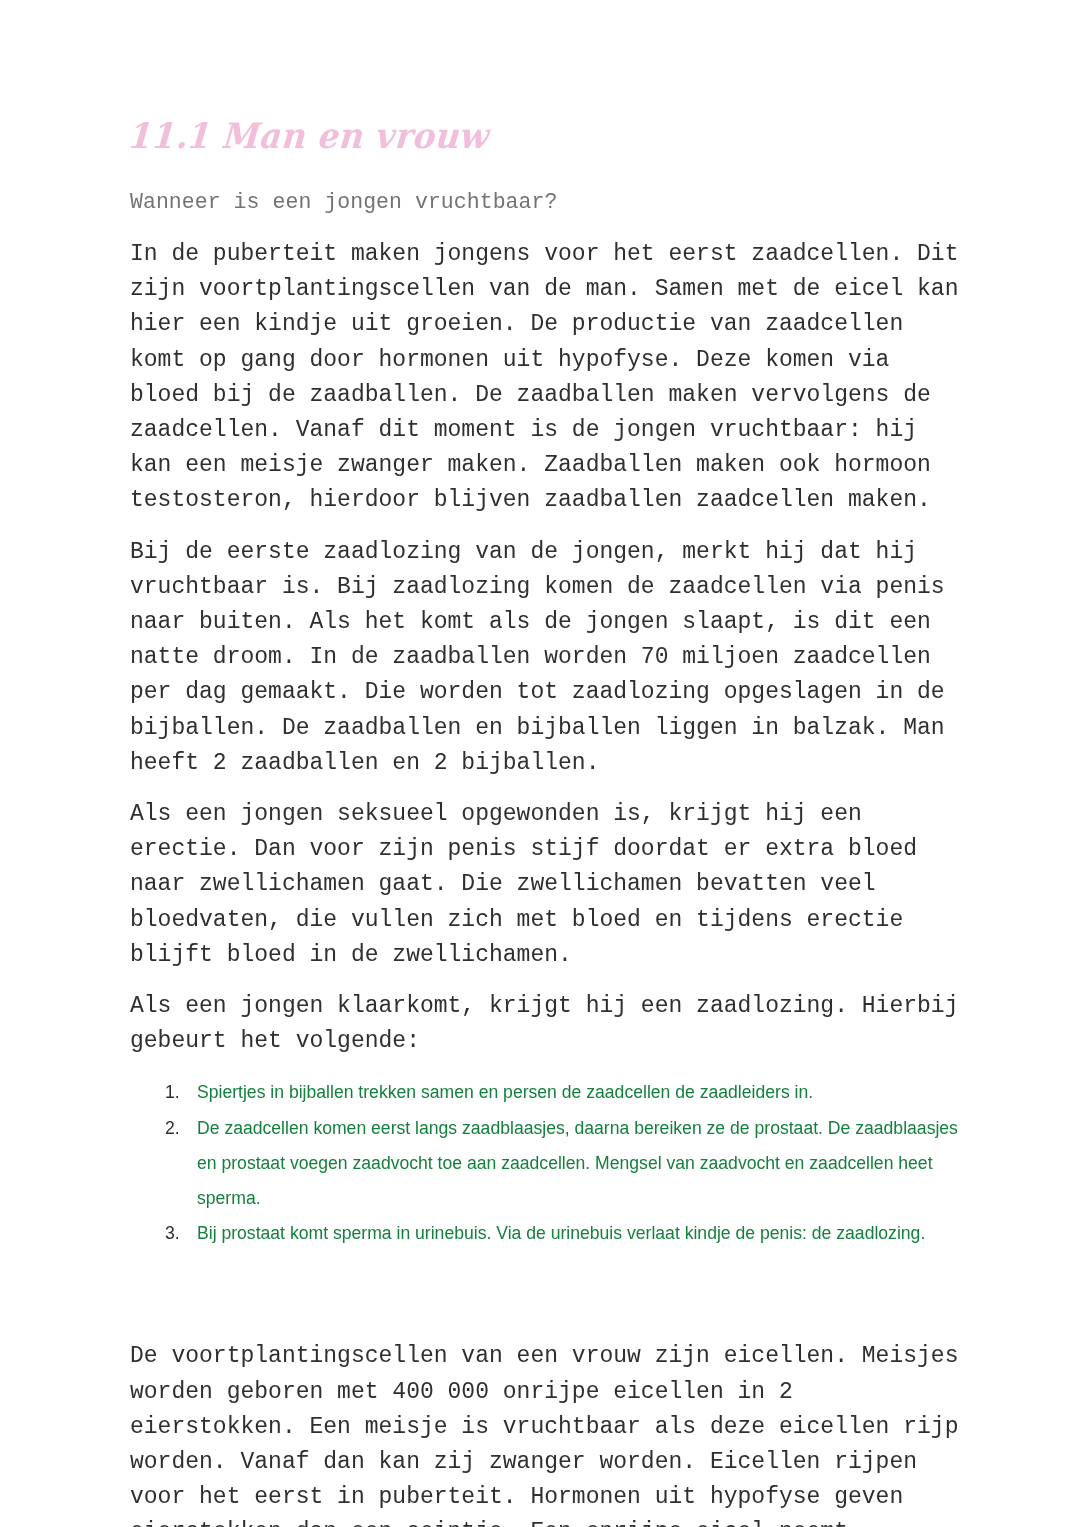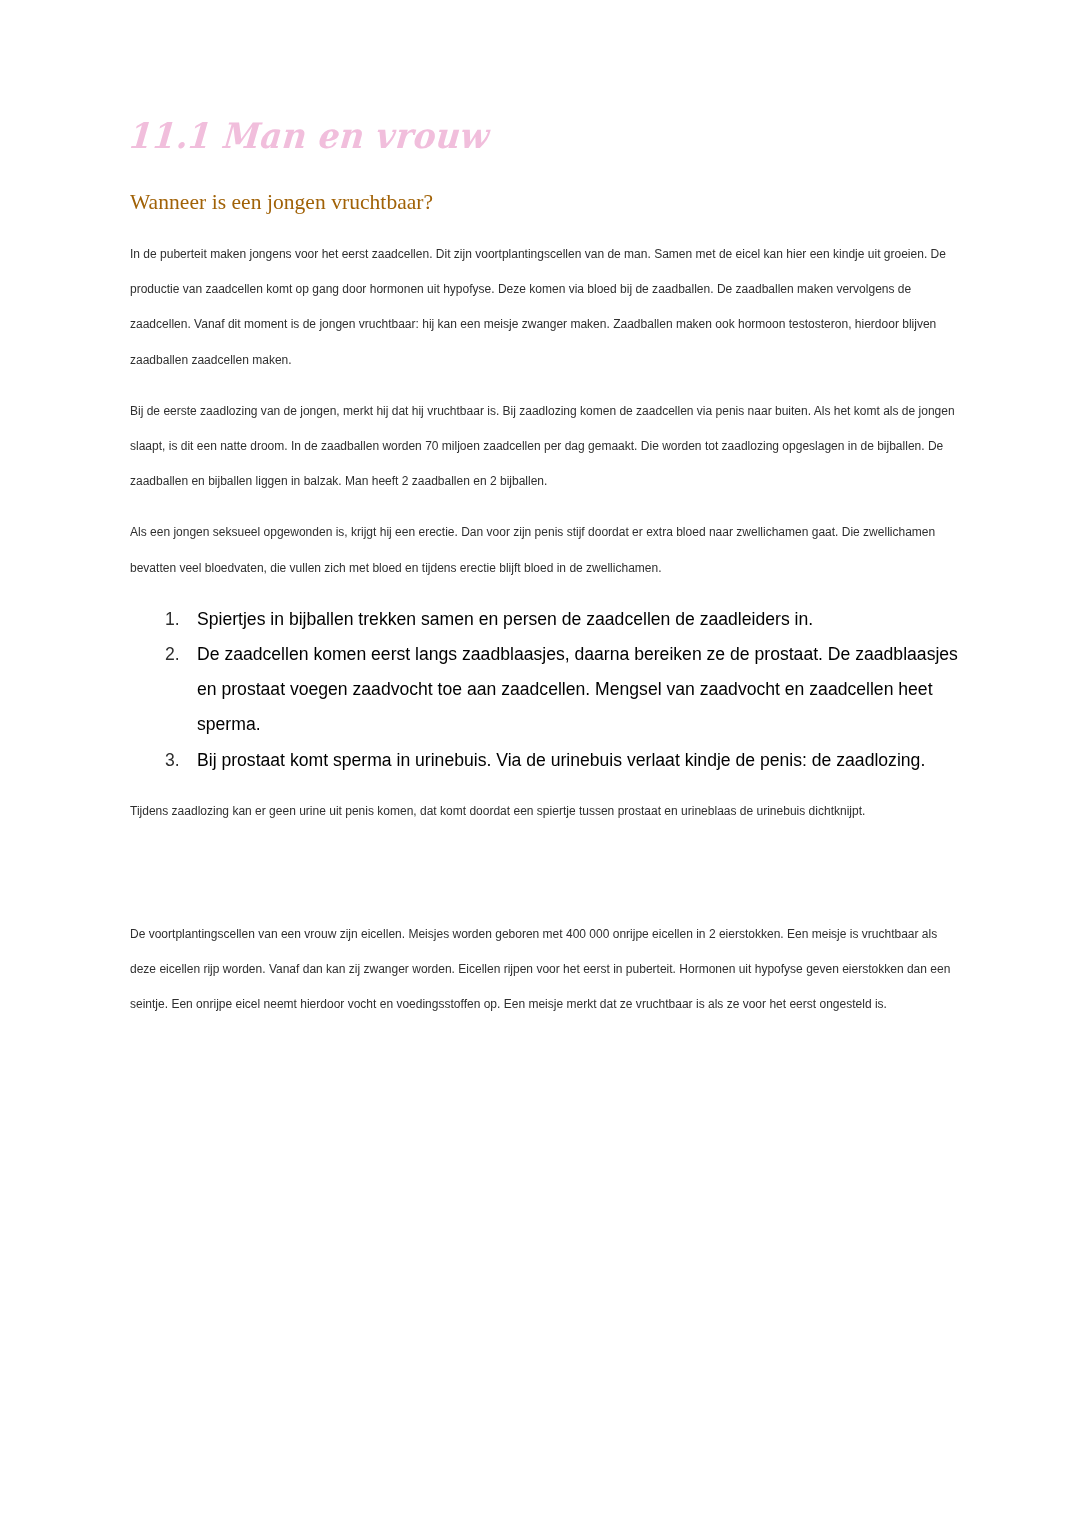--- a/index.html
+++ b/index.html
@@ -45,57 +45,58 @@
     color: #f1bedc;
     line-height: 1.12;
     margin: 0 0 34px 0;
     transform: skewX(-6deg) scaleY(1.06);
     transform-origin: left center;
     white-space: nowrap;
   }
 
   
   .section-heading {
-    font-family: Liberation Serif, serif;
+    font-family: Liberation Mono, monospace;
     font-size: 21.5px;
     font-weight: 400;
-    color: #a16207;
+    color: #737373;
     line-height: 1.3;
     margin: 0 0 20px 0;
     letter-spacing: 0.05px;
   }
   .section-heading.second {
     margin-top: 0;
   }
 
   
   .para {
-    font-size: 12px;
+    font-size: 23px;
     font-weight: 400;
     color: #2f2f2f;
     line-height: 35.2px;
     margin: 0 0 16px 0;
     letter-spacing: 0.005px;
     text-align: left;
+    font-family: Liberation Mono, monospace;
   }
   .para.last-in-block {
     margin-bottom: 16px;
   }
 
   
   ol.steps {
     margin: 4px 0 16px 0;
     padding: 0 0 0 67px;
     list-style: none;
     counter-reset: stepnum;
   }
   ol.steps > li {
     position: relative;
     font-size: 17.6px;
-    color: #000000;
+    color: #15803d;
     line-height: 35.2px;
     margin: 0 0 0 0;
     padding: 0 0 0 0;
     counter-increment: stepnum;
   }
   ol.steps > li::before {
     content: counter(stepnum) ".";
     position: absolute;
     left: -32px;
     top: 0;
@@ -124,28 +125,28 @@
     <div class="block">
 
       <h2 class="section-heading">Wanneer is een jongen vruchtbaar?</h2>
 
       <p class="para">In de puberteit maken jongens voor het eerst zaadcellen. Dit zijn voortplantingscellen van de man. Samen met de eicel kan hier een kindje uit groeien. De productie van zaadcellen komt op gang door hormonen uit hypofyse. Deze komen via bloed bij de zaadballen. De zaadballen maken vervolgens de zaadcellen. Vanaf dit moment is de jongen vruchtbaar: hij kan een meisje zwanger maken. Zaadballen maken ook hormoon testosteron, hierdoor blijven zaadballen zaadcellen maken.</p>
 
       <p class="para">Bij de eerste zaadlozing van de jongen, merkt hij dat hij vruchtbaar is. Bij zaadlozing komen de zaadcellen via penis naar buiten. Als het komt als de jongen slaapt, is dit een natte droom. In de zaadballen worden 70 miljoen zaadcellen per dag gemaakt. Die worden tot zaadlozing opgeslagen in de bijballen. De zaadballen en bijballen liggen in balzak. Man heeft 2 zaadballen en 2 bijballen.</p>
 
       <p class="para">Als een jongen seksueel opgewonden is, krijgt hij een erectie. Dan voor zijn penis stijf doordat er extra bloed naar zwellichamen gaat. Die zwellichamen bevatten veel bloedvaten, die vullen zich met bloed en tijdens erectie blijft bloed in de zwellichamen.</p>
 
+      <p class="para">Als een jongen klaarkomt, krijgt hij een zaadlozing. Hierbij gebeurt het volgende:</p>
 
       <ol class="steps">
         <li>Spiertjes in bijballen trekken samen en persen de zaadcellen de zaadleiders in.</li>
         <li>De zaadcellen komen eerst langs zaadblaasjes, daarna bereiken ze de prostaat. De zaadblaasjes en prostaat voegen zaadvocht toe aan zaadcellen. Mengsel van zaadvocht en zaadcellen heet sperma.</li>
         <li>Bij prostaat komt sperma in urinebuis. Via de urinebuis verlaat kindje de penis: de zaadlozing.</li>
       </ol>
 
-      <p class="para last-in-block">Tijdens zaadlozing kan er geen urine uit penis komen, dat komt doordat een spiertje tussen prostaat en urineblaas de urinebuis dichtknijpt.</p>
     </div>
 
     <div class="section-gap"></div>
 
     <div class="block">
 
 
       <p class="para">De voortplantingscellen van een vrouw zijn eicellen. Meisjes worden geboren met 400 000 onrijpe eicellen in 2 eierstokken. Een meisje is vruchtbaar als deze eicellen rijp worden. Vanaf dan kan zij zwanger worden. Eicellen rijpen voor het eerst in puberteit. Hormonen uit hypofyse geven eierstokken dan een seintje. Een onrijpe eicel neemt hierdoor vocht en voedingsstoffen op. Een meisje merkt dat ze vruchtbaar is als ze voor het eerst ongesteld is.</p>
     </div>
 

